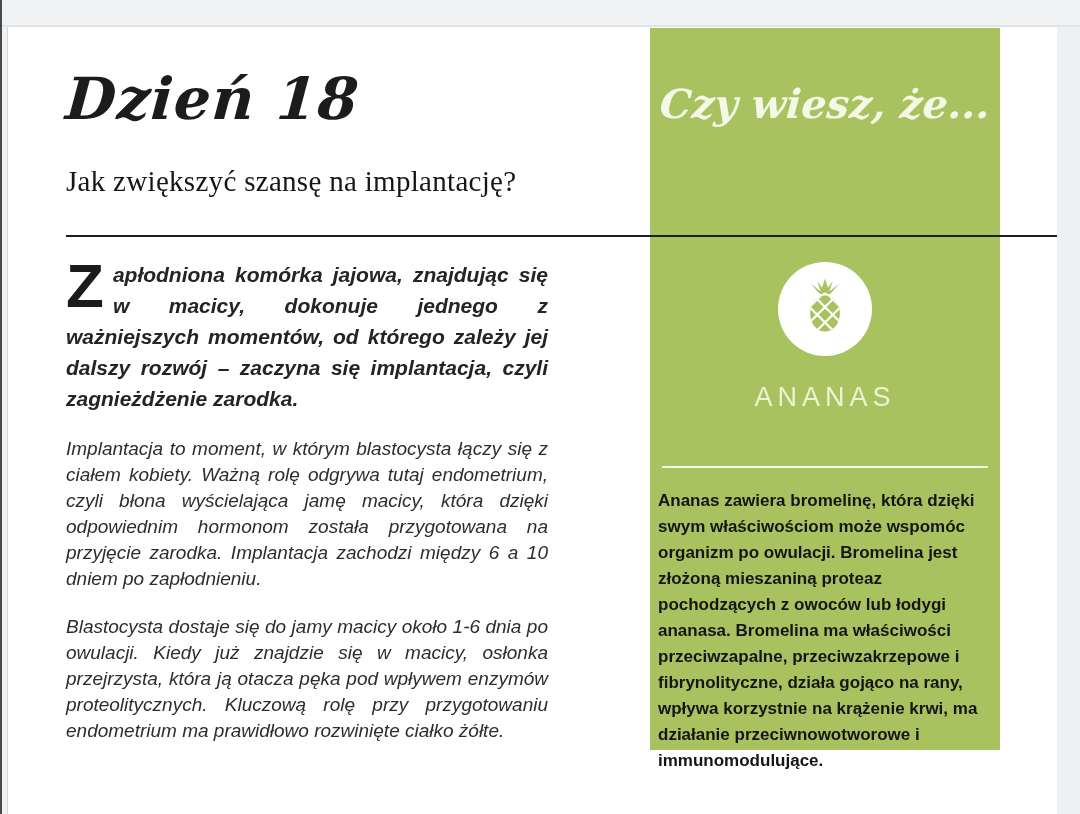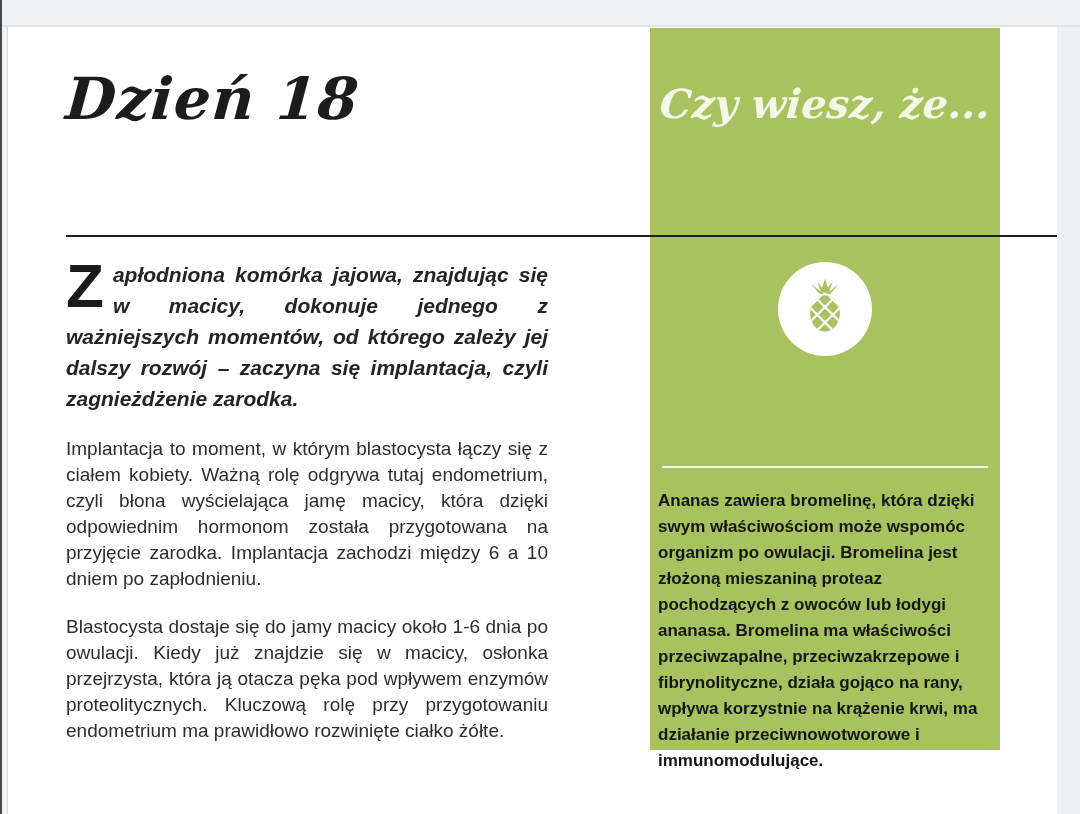--- a/index.html
+++ b/index.html
@@ -59,21 +59,21 @@
     font-size:21px; line-height:31px; color:#242424;
   }
   .dropcap {
     float:left;
     font-style:normal; font-weight:600;
     font-size:62px; line-height:54px;
     padding-right:9px; color:#1b1b1b;
   }
   .body-par {
     margin-top:22px;
-    font-size:19px; line-height:26px;
+    font-size:19px; line-height:26px;font-style:italic;
   }
 
   
   .green-panel {
     position:absolute; left:642px; top:1px; width:350px; height:722px;
     background:#a7c25f; z-index:2;
   }
   .script-heading {
     position:absolute; left:0; top:52px; width:100%;
     text-align:center;
@@ -111,20 +111,21 @@
 <body>
 
 <div class="viewer-top"></div>
 <div class="viewer-left-dark"></div>
 <div class="viewer-left-gutter"></div>
 
 <div class="page">
 
   <div class="day-title">Dzień 18</div>
 
+  <div class="page-heading">Jak zwiększyć szansę na implantację?</div>
 
   <div class="heading-rule"></div>
 
   <div class="col-left">
     <p class="lead"><span class="dropcap">Z</span><span>apłodniona komórka jajowa, znajdując się w macicy, dokonuje jednego z ważniejszych momentów, od którego zależy jej dalszy rozwój – zaczyna się implantacja, czyli zagnieżdżenie zarodka.</span></p>
 
     <p class="body-par">Implantacja to moment, w którym blastocysta łączy się z ciałem kobiety. Ważną rolę odgrywa tutaj endometrium, czyli błona wyścielająca jamę macicy, która dzięki odpowiednim hormonom została przygotowana na przyjęcie zarodka. Implantacja zachodzi między 6 a 10 dniem po zapłodnieniu.</p>
 
     <p class="body-par">Blastocysta dostaje się do jamy macicy około 1-6 dnia po owulacji. Kiedy już znajdzie się w macicy, osłonka przejrzysta, która ją otacza pęka pod wpływem enzymów proteolitycznych. Kluczową rolę przy przygotowaniu endometrium ma prawidłowo rozwinięte ciałko żółte.</p>
   </div>
@@ -158,20 +159,21 @@
               <line x1="40" y1="20" x2="14" y2="46"></line>
               <line x1="36" y1="12" x2="8" y2="40"></line>
               <line x1="28" y1="8" x2="4" y2="32"></line>
             </g>
           </g>
         </svg>
       </span>
     </div>
 
     <div class="panel-title">
+      <div>ANANAS</div>
     </div>
 
     <div class="panel-rule"></div>
 
     <div class="panel-body">Ananas zawiera bromelinę, która dzięki swym właściwościom może wspomóc organizm po owulacji. Bromelina jest złożoną mieszaniną proteaz pochodzących z owoców lub łodygi ananasa. Bromelina ma właściwości przeciwzapalne, przeciwzakrzepowe i fibrynolityczne, działa gojąco na rany, wpływa korzystnie na krążenie krwi, ma działanie przeciwnowotworowe i immunomodulujące.</div>
   </div>
 
 </div>
 
 </body></html>

